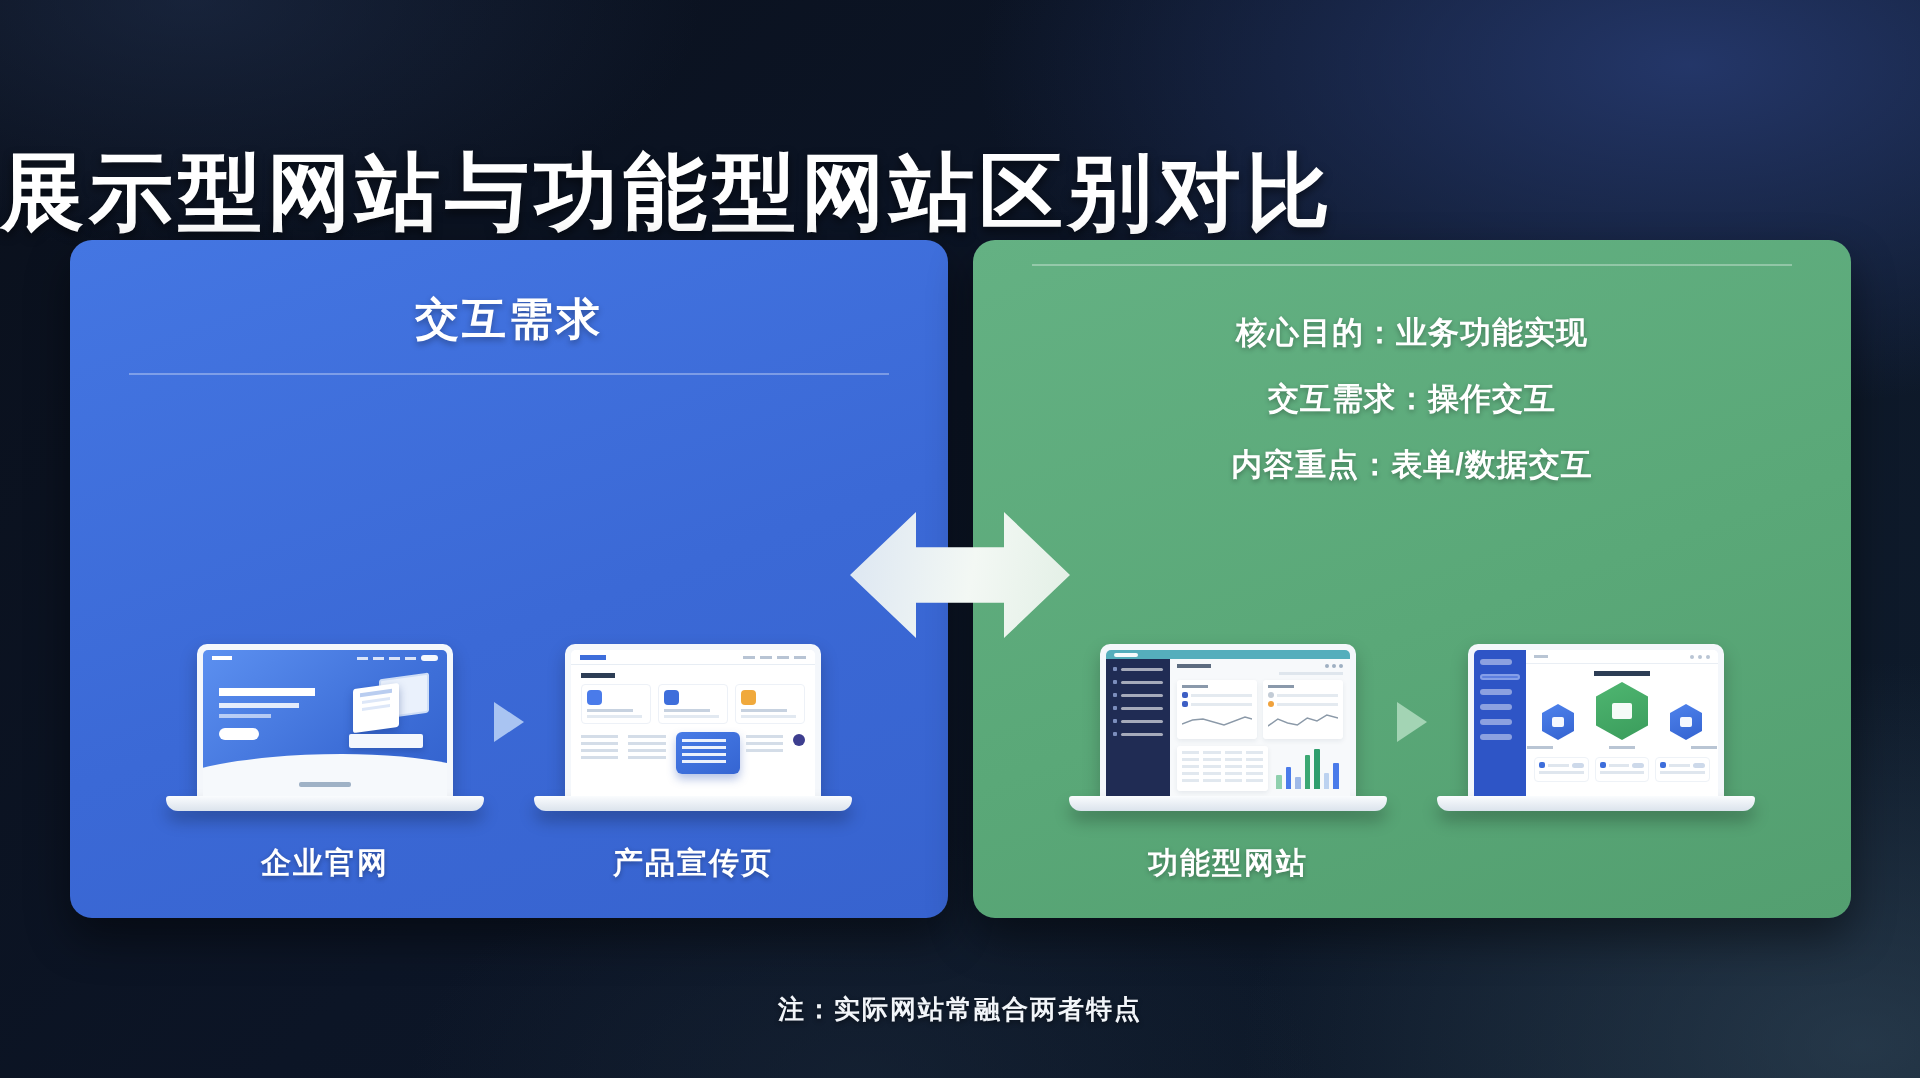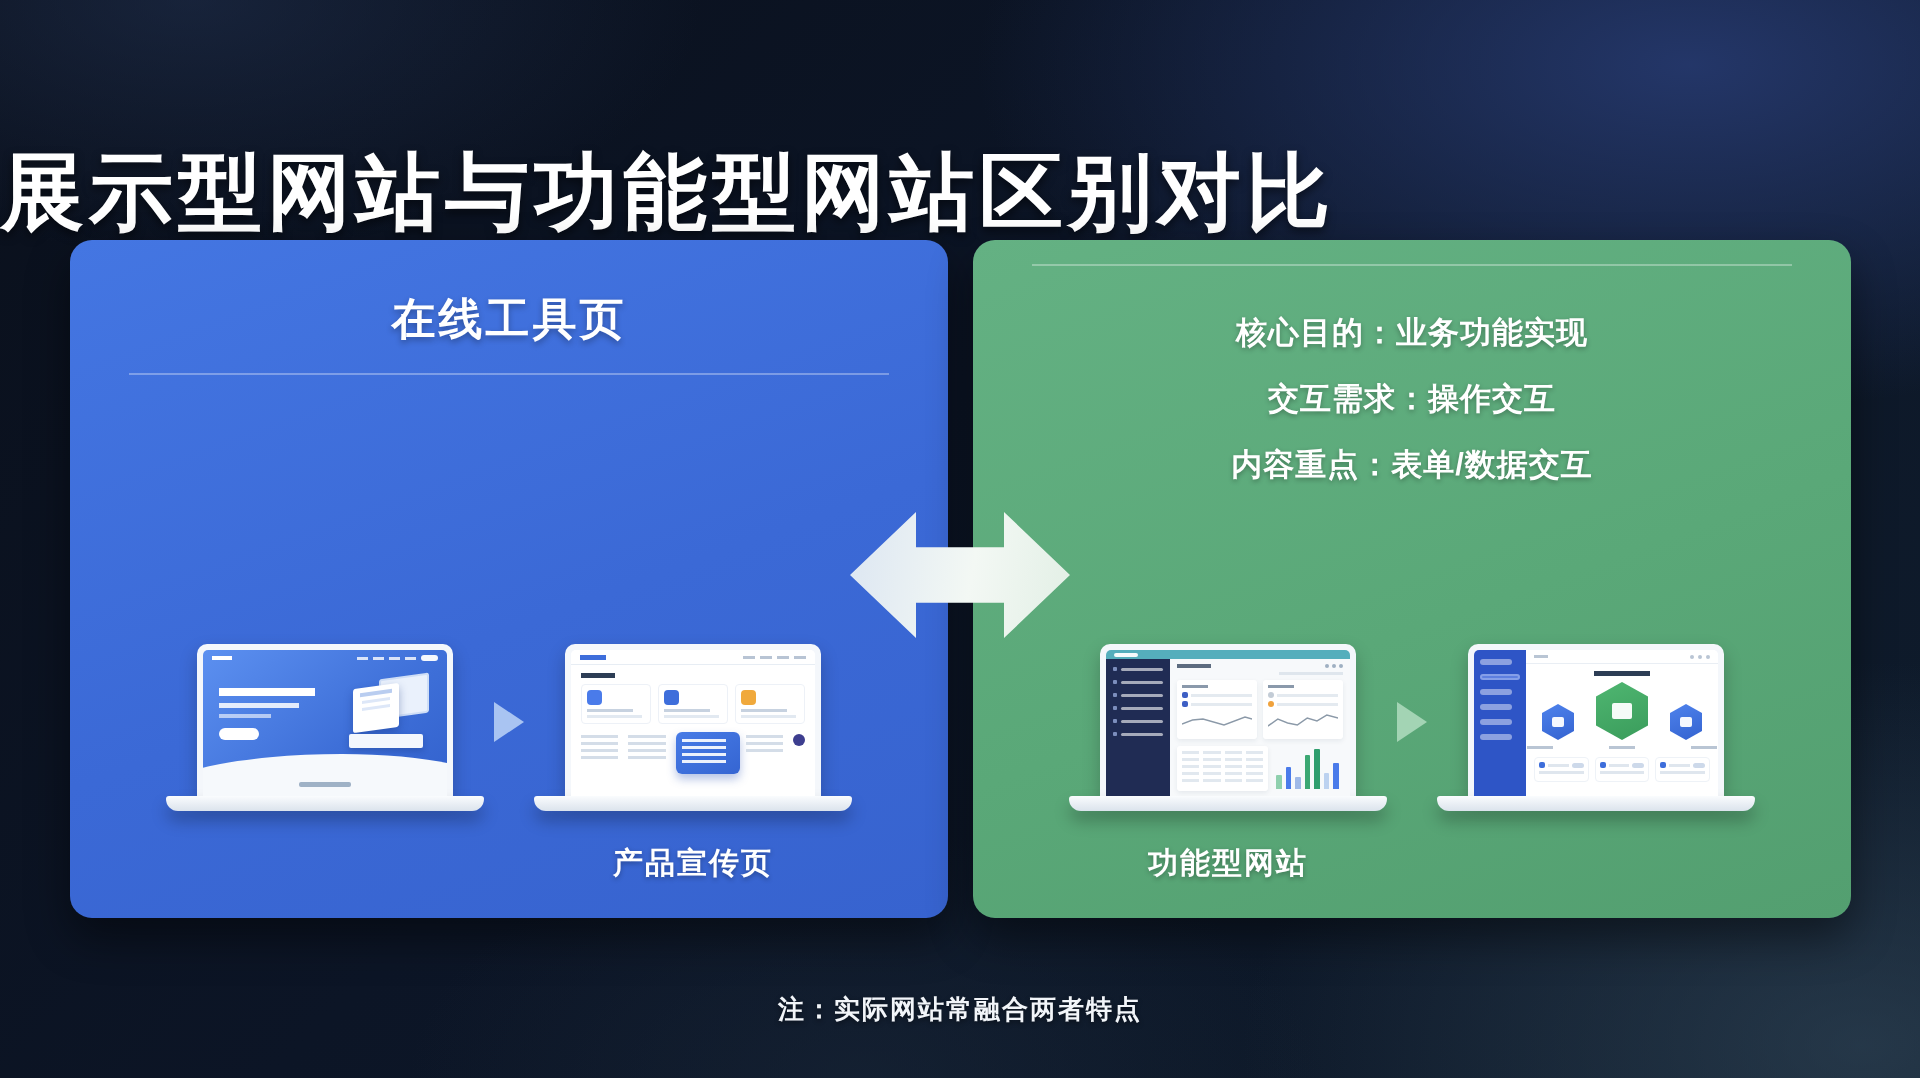--- a/index.html
+++ b/index.html
@@ -148,21 +148,21 @@
   .tcard .pill{width:12px;height:5px;border-radius:3px;background:#cdd9ea;}
 </style>
 </head>
 <body>
 
 <div class="stage">
 
   <h1 class="main-title">展示型网站与功能型网站区别对比</h1>
 
   <section class="panel panel-left">
-    <h2 class="panel-title">在线工具页</h2>
+    <h2 class="panel-title">交互需求</h2>
     <hr class="panel-divider">
     <div class="examples">
 
       <div class="laptop">
         <div class="screen">
           <div class="screen-inner">
             <div class="hero">
               <div class="hero-nav">
                 <div class="logo"></div>
                   <div class="sp"></div>
@@ -187,20 +187,21 @@
                   </div>
                 <div class="ped"></div>
               </div>
               <div class="hero-wave">
                   <div class="foot"></div>
                 </div>
             </div>
           </div>
         </div>
         <div class="base"></div>
+        <div class="caption">企业官网</div>
       </div>
 
       <div class="chevron chevron-blue"></div>
 
       <div class="laptop">
         <div class="screen">
           <div class="screen-inner">
             <div class="promo">
               <div class="promo-nav">
                 <div class="logo"></div>

